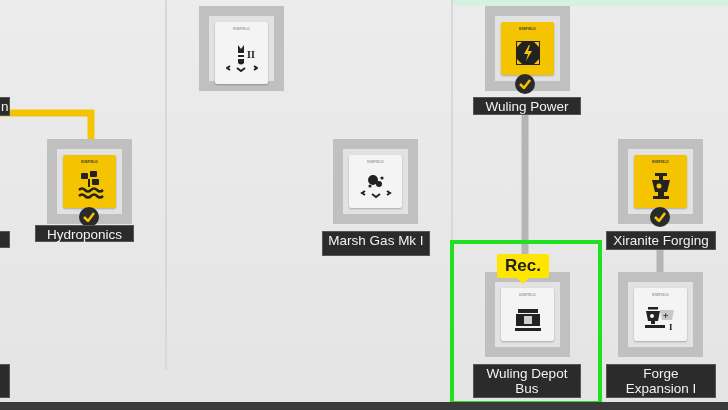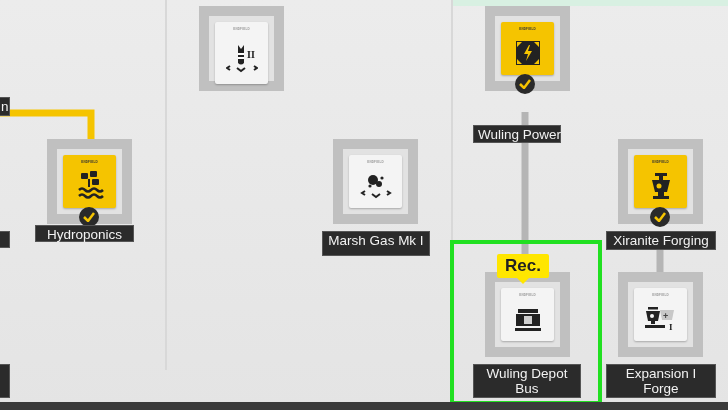--- a/index.html
+++ b/index.html
@@ -116,21 +116,21 @@
             <path d="M15 6 l-5 9 h4 l-2 7 l6 -10 h-4 l2 -6z" fill="#f5c400"></path>
           </svg>
       </div>
     </div>
   </div>
   <div class="check" style="left:515px;top:74px;">
       <svg width="12" height="10">
         <polyline points="1,5 5,9 11,1" fill="none" stroke="#f5c400" stroke-width="2.5"></polyline>
       </svg>
     </div>
-  <div class="label" style="left:473px;top:97px;width:88px;height:18px;margin-top:28px;"><span>Wuling Power</span></div>
+  <div class="label" style="left:473px;top:97px;width:108px;height:18px;"><span>Wuling Power</span></div>
 
   <div class="node" style="left:618px;top:139px;width:85px;height:85px;">
     <div class="node-frame" style="left:0;top:0;width:85px;height:85px;"></div>
     <div class="node-inner" style="left:10px;top:10px;width:65px;height:65px;"></div>
     <div class="card yellow" style="left:16px;top:16px;width:53px;height:53px;">
       <div class="cap">ENDFIELD</div>
       <div class="glyph">
         <svg width="26" height="30" viewBox="0 0 26 30">
             <rect x="7" y="2" width="12" height="3" fill="#222"></rect>
             <rect x="11" y="5" width="4" height="4" fill="#222"></rect>
@@ -162,22 +162,22 @@
             <path d="M2 7 h14 l-2 10 h-10z" fill="#222"></path>
             <circle cx="8" cy="12" r="2" fill="#f4f4f4"></circle>
             <rect x="7" y="17" width="4" height="3" fill="#222"></rect>
             <rect x="1" y="21" width="20" height="3" fill="#222"></rect>
             <text x="25" y="26" font-size="9" font-weight="bold" fill="#222" font-family="Liberation Serif,serif">I</text>
           </svg>
       </div>
     </div>
   </div>
   <div class="label" style="left:606px;top:364px;width:110px;height:34px;">
+      <div>Forge</div>
       <div>Expansion I</div>
-      <div>Forge</div>
     </div>
 
   <div class="node" style="left:485px;top:272px;width:85px;height:85px;">
     <div class="node-frame" style="left:0;top:0;width:85px;height:85px;"></div>
     <div class="node-inner" style="left:10px;top:10px;width:65px;height:65px;"></div>
     <div class="card white" style="left:16px;top:16px;width:53px;height:53px;">
       <div class="cap" style="color:#999;">ENDFIELD</div>
       <div class="glyph">
         <svg width="30" height="28" viewBox="0 0 30 28">
             <rect x="5" y="4" width="20" height="4" fill="#222"></rect>

